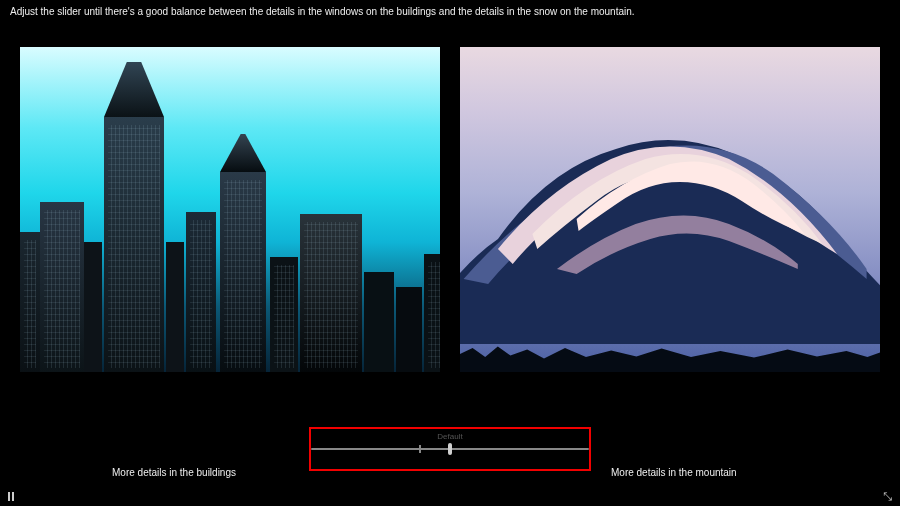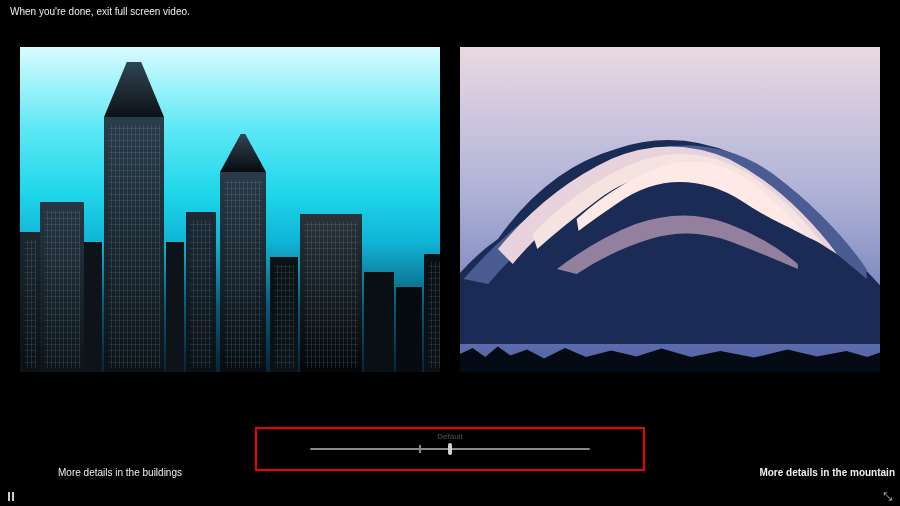--- a/index.html
+++ b/index.html
@@ -109,23 +109,23 @@
       justify-content: center;
     }
     .caption {
       width: 230px;
       text-align: center;
       font-size: 10px;
       color: #eee;
       margin-top: 47px;
     }
     .caption.left { text-align: center; }
-    .caption.right { text-align: right; font-weight: bold; }
+    .caption.right { text-align: left; }
     .slider-wrap {
-      width: 390px;
+      width: 282px;
       height: 44px;
       border: 2.5px solid #f20000;
       position: relative;
       display: flex;
       align-items: center;
       justify-content: center;
       margin: 0 20px;
     }
     .slider-label {
       position: absolute;
@@ -178,21 +178,21 @@
     .fullscreen-exit-icon {
       font-size: 11px;
       color: #ccc;
       line-height: 1;
     }
   </style>
 </head>
 <body>
 
 <div class="header">
-  <div class="instruction">When you're done, exit full screen video.</div>
+  <div class="subtitle">Adjust the slider until there's a good balance between the details in the windows on the buildings and the details in the snow on the mountain.</div>
 </div>
 
 <div class="images-row">
   <div class="image-panel">
     <div class="city-scene">
       <div class="bld b1">
           <div class="windows"></div>
         </div>
       <div class="bld b2">
           <div class="windows"></div>

